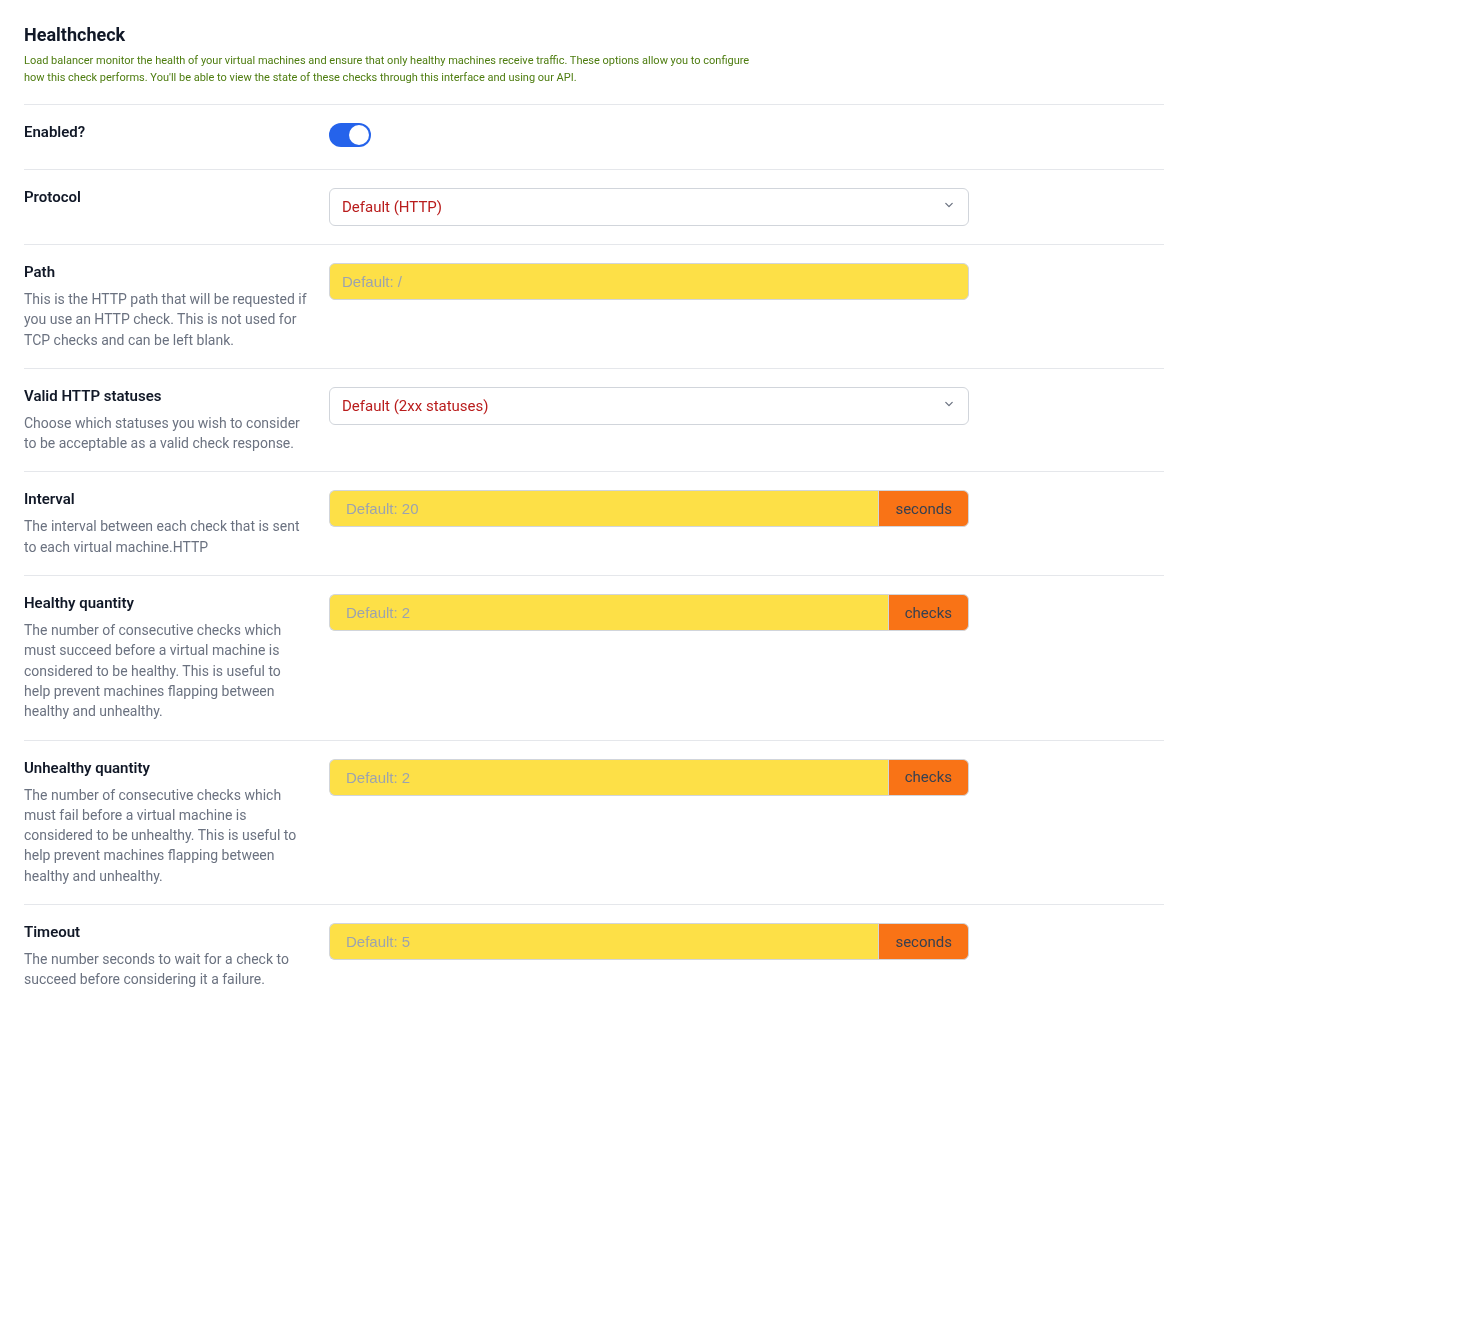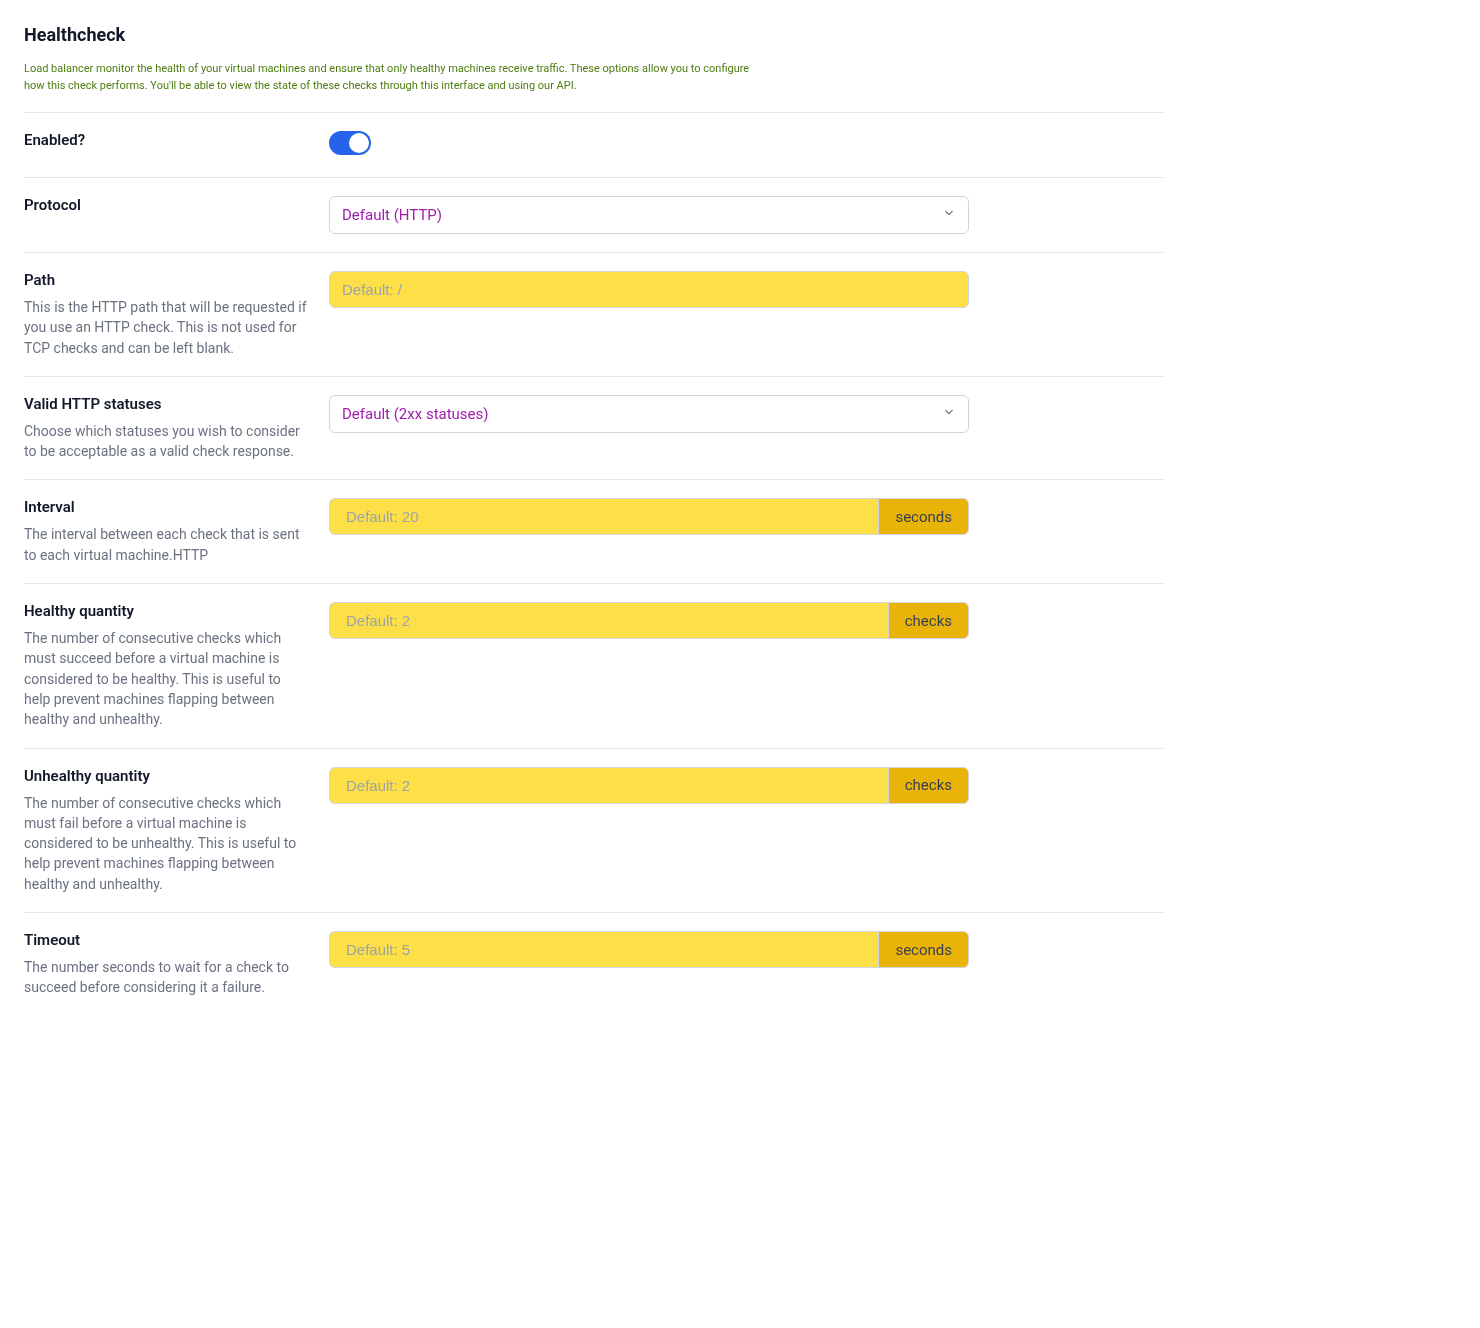--- a/index.html
+++ b/index.html
@@ -9,21 +9,21 @@
       color: #1f2937;
       padding: 24px;
       width: 1480px;
     }
     .container { max-width: 1140px; }
     .section-header { margin-bottom: 12px; }
     .section-title {
       font-size: 18px;
       font-weight: 700;
       color: #111827;
-      margin-bottom: 16px;
+      margin-bottom: 8px;
     }
     .section-desc {
       font-size: 11px;
       color: #4d7c0f;
       line-height: 1.5;
       max-width: 730px;
     }
     .divider {
       border: none;
       border-top: 1px solid #e5e7eb;
@@ -80,21 +80,21 @@
       position: relative;
       width: 100%;
       max-width: 640px;
     }
     .select {
       width: 100%;
       padding: 9px 36px 9px 12px;
       border: 1px solid #d1d5db;
       border-radius: 6px;
       font-size: 15px;
-      color: #a21caf;
+      color: #b91c1c;
       background: #ffffff;
       cursor: pointer;
       display: flex;
       align-items: center;
       justify-content: space-between;
     }
     .chevron {
       position: absolute;
       right: 12px;
       top: 50%;
@@ -127,21 +127,21 @@
       flex: 1;
       padding-left: 16px;
     }
     .addon {
       display: flex;
       align-items: center;
       padding: 0 16px;
       border: 1px solid #d1d5db;
       border-top-right-radius: 6px;
       border-bottom-right-radius: 6px;
-      background: #eab308;
+      background: #f97316;
       font-size: 15px;
       color: #374151;
       white-space: nowrap;
     }
   </style>
 </head>
 <body>
 
 <div class="container">
 

